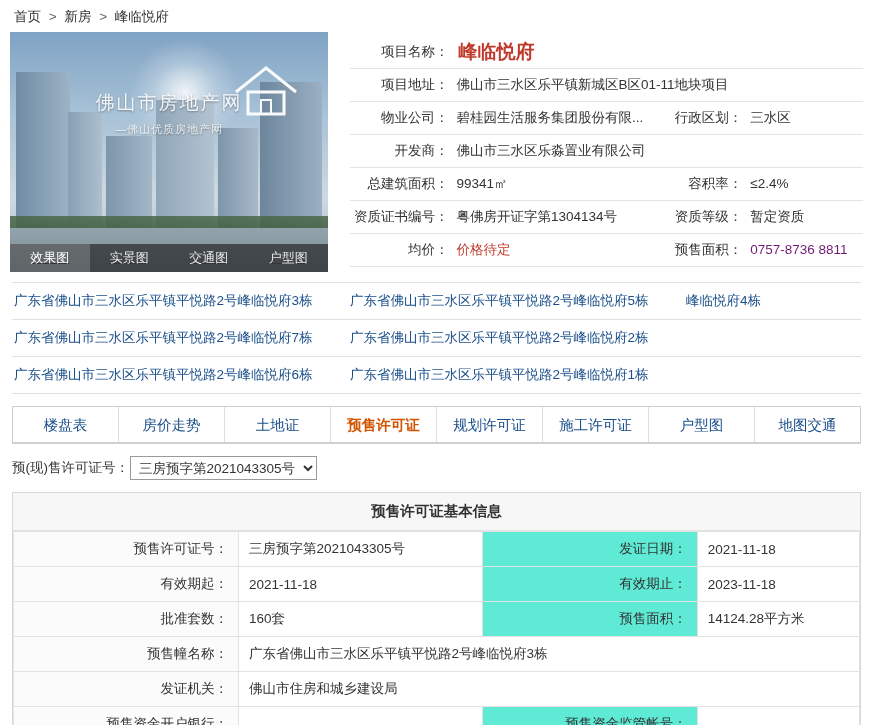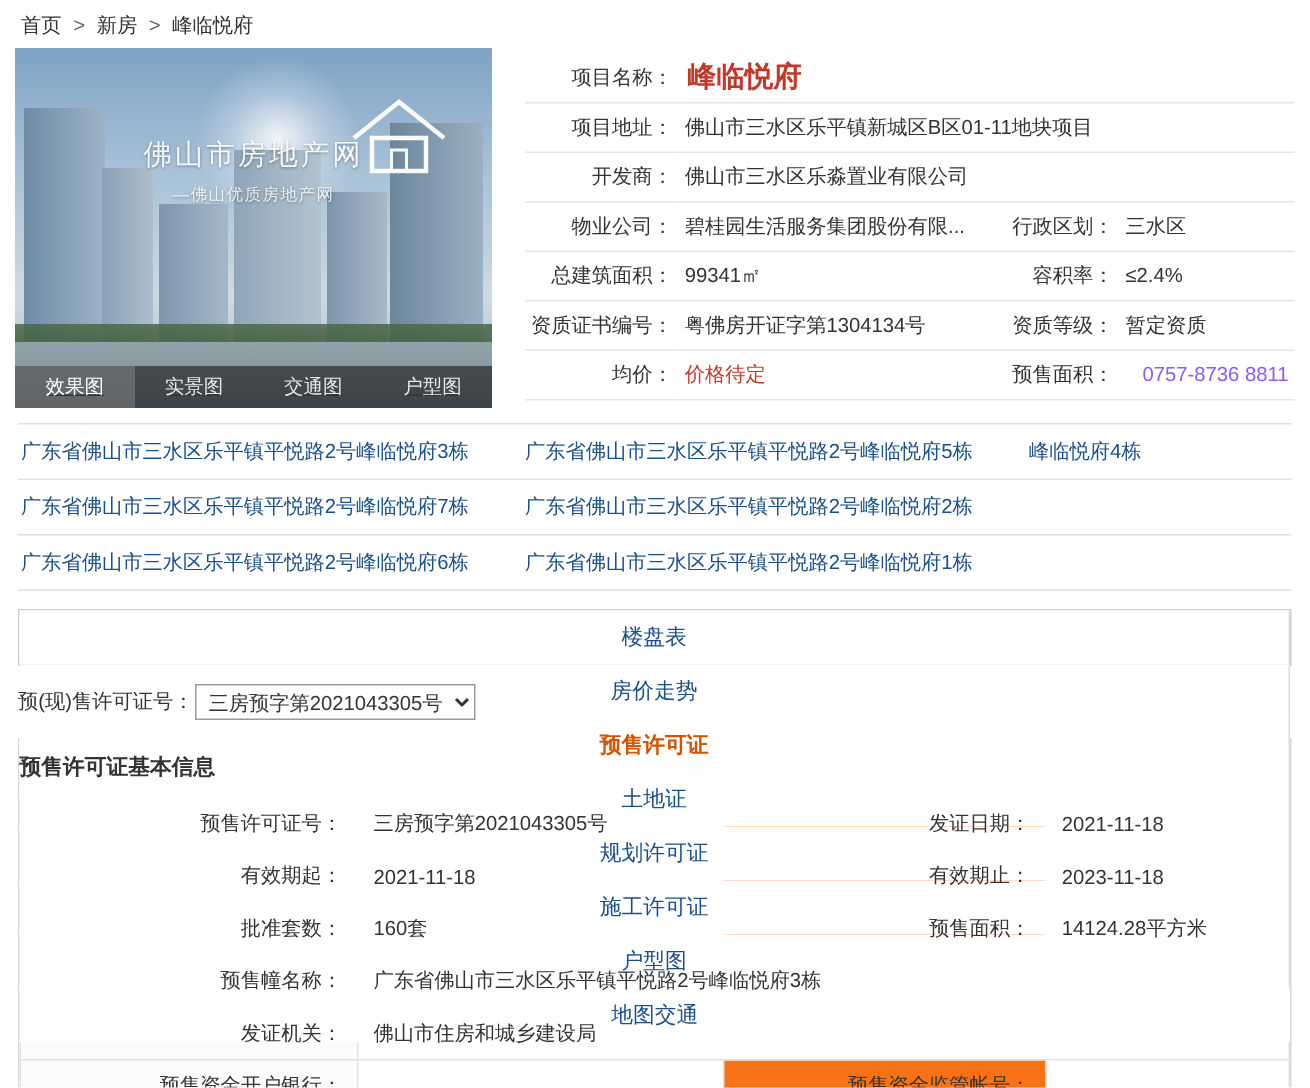--- a/index.html
+++ b/index.html
@@ -143,21 +143,21 @@
   }
   .lbl.w2 { width: 78px; }
   .val { color: #333; }
   .val.name {
     color: #c0392b;
     font-size: 19px;
     font-weight: bold;
     padding-left: 6px;
   }
   .val.price { color: #c0392b; }
-  .val.phone { color: #8b5cf6; text-align: right; }
+  .val.phone { color: #701a75; }
 
   
   .bldg-list {
     margin: 10px 12px 0 12px;
     border-top: 1px solid #e0e0e0;
   }
   .bldg-row {
     display: flex;
     border-bottom: 1px solid #e0e0e0;
   }
@@ -173,21 +173,20 @@
   .bldg-cell.c3 { width: auto; }
 
   
   .tabs {
     margin: 12px 12px 0 12px;
     display: flex;
     border: 1px solid #cfcfcf;
     border-bottom: 2px solid #cfcfcf;
     background: #fafafa;
     height: 38px;
-    flex-direction: column;
   }
   .tab {
     flex: 1;
     text-align: center;
     line-height: 36px;
     font-size: 14.5px;
     color: #1a4f8a;
     border-right: 1px solid #dedede;
     cursor: pointer;
     background: #fff;
@@ -221,20 +220,21 @@
     color: #333;
   }
 
   
   .panel {
     margin: 12px 12px 0 12px;
     border: 1px solid #d8d8d8;
     background: #fbfbfb;
   }
   .panel-title {
+    text-align: center;
     font-size: 14.5px;
     font-weight: bold;
     color: #333;
     padding: 9px 0;
     border-bottom: 1px solid #e2e2e2;
     background: #f7f7f7;
   }
   table.detail {
     width: 100%;
     border-collapse: collapse;
@@ -249,21 +249,21 @@
   td.dk {
     width: 225px;
     text-align: right;
     color: #333;
     background: #fbfbfb;
   }
   td.dv {
     color: #333;
     background: #fff;
   }
-  td.dk2 { width: 215px; text-align: right; background: #f97316; }
+  td.dk2 { width: 215px; text-align: right; background: #5eead4; }
 </style>
 </head>
 <body>
 
 <div id="page">
 
   <div class="breadcrumb">
     <a href="#">首页</a>
     <span class="sep">&gt;</span>
     <a href="#">新房</a>
@@ -309,28 +309,28 @@
         <tbody>
             <tr>
           <td class="lbl">项目名称：</td>
           <td class="val name" colspan="3">峰临悦府</td>
         </tr>
         <tr>
           <td class="lbl">项目地址：</td>
           <td class="val" colspan="3">佛山市三水区乐平镇新城区B区01-11地块项目</td>
         </tr>
         <tr>
-          <td class="lbl">开发商：</td>
-          <td class="val" colspan="3">佛山市三水区乐淼置业有限公司</td>
-        </tr>
-        <tr>
           <td class="lbl">物业公司：</td>
           <td class="val">碧桂园生活服务集团股份有限...</td>
           <td class="lbl w2">行政区划：</td>
           <td class="val">三水区</td>
+        </tr>
+        <tr>
+          <td class="lbl">开发商：</td>
+          <td class="val" colspan="3">佛山市三水区乐淼置业有限公司</td>
         </tr>
         <tr>
           <td class="lbl">总建筑面积：</td>
           <td class="val">99341㎡</td>
           <td class="lbl w2">容积率：</td>
           <td class="val">≤2.4%</td>
         </tr>
         <tr>
           <td class="lbl">资质证书编号：</td>
           <td class="val">粤佛房开证字第1304134号</td>
@@ -362,22 +362,22 @@
     <div class="bldg-row">
       <div class="bldg-cell c1">广东省佛山市三水区乐平镇平悦路2号峰临悦府6栋</div>
       <div class="bldg-cell c2">广东省佛山市三水区乐平镇平悦路2号峰临悦府1栋</div>
       <div class="bldg-cell c3"></div>
     </div>
   </div>
 
   <div class="tabs">
     <div class="tab">楼盘表</div>
     <div class="tab">房价走势</div>
+    <div class="tab">土地证</div>
     <div class="tab active">预售许可证</div>
-    <div class="tab">土地证</div>
     <div class="tab">规划许可证</div>
     <div class="tab">施工许可证</div>
     <div class="tab">户型图</div>
     <div class="tab">地图交通</div>
   </div>
 
   <div class="select-row">
     <span class="sl-label">预(现)售许可证号：</span>
     <span class="sel-wrap">
       <select class="permit-select">

